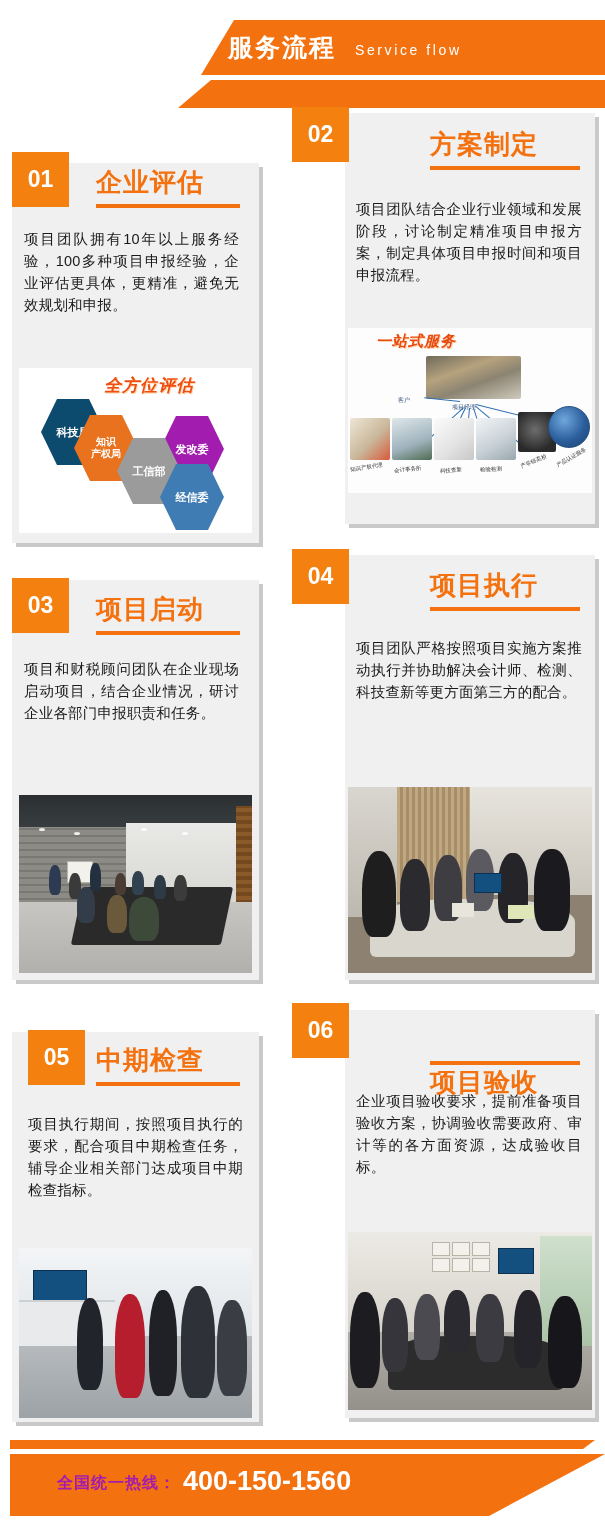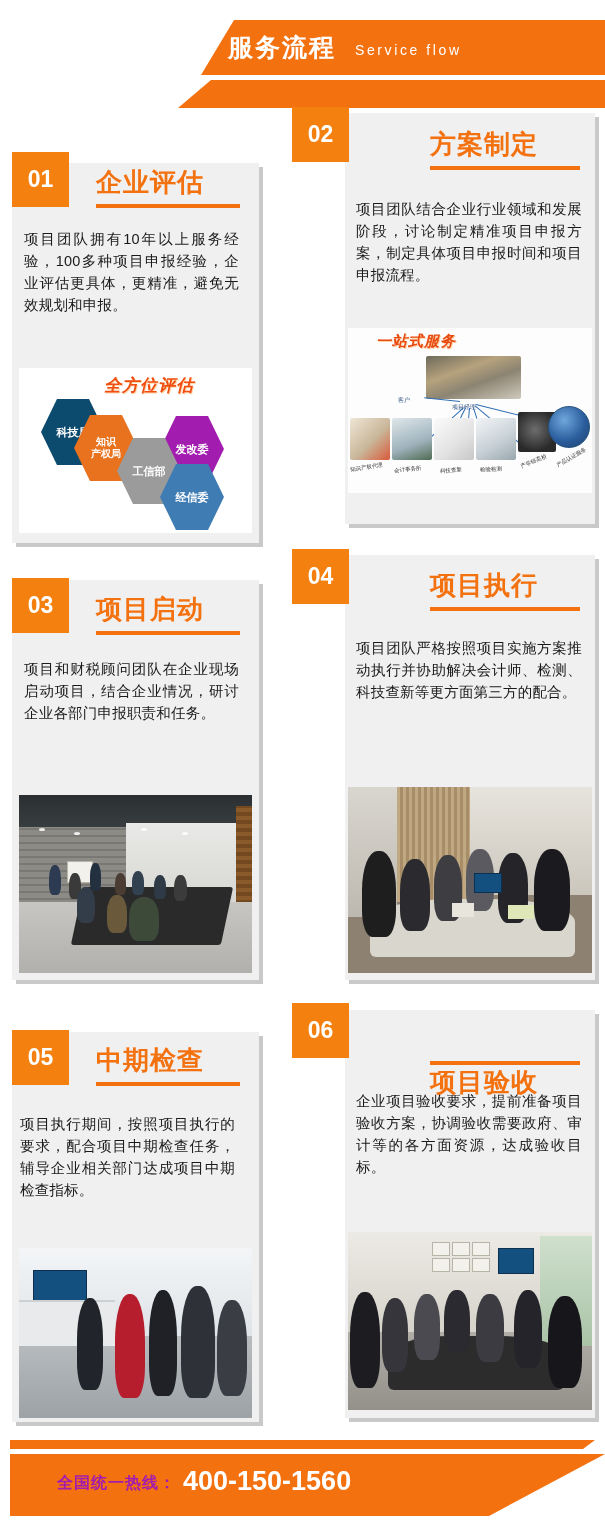--- a/index.html
+++ b/index.html
@@ -232,24 +232,24 @@
   <div class="ph-person" style="left:118px;top:62px;width:28px;height:62px;background:#5a5a60;"></div>
   <div class="ph-person" style="left:150px;top:66px;width:30px;height:70px;background:#252529;"></div>
   <div class="ph-person" style="left:186px;top:62px;width:36px;height:82px;background:#1b1b1f;"></div>
   <div style="position:absolute;left:104px;top:116px;width:22px;height:14px;background:#e8e5dd;"></div>
   <div style="position:absolute;left:160px;top:118px;width:26px;height:14px;background:#dfe6b8;"></div>
   <div class="ph-screen" style="left:126px;top:86px;width:26px;height:18px;"></div>
 </div>
 
 <div class="card" style="left:12px;top:1032px;width:247px;height:390px;">
 </div>
-<div class="badge" style="left:12px;top:1030px;">05</div>
+<div class="badge" style="left:28px;top:1030px;">05</div>
 <div class="card-title" style="left:96px;top:1043px;text-align:right;">中期检查</div>
 <div class="title-rule" style="left:96px;top:1082px;width:144px;"></div>
-<div class="card-body" style="left:20px;top:1113px;width:215px;">项目执行期间，按照项目执行的要求，配合项目中期检查任务，辅导企业相关部门达成项目中期检查指标。</div>
+<div class="card-body" style="left:28px;top:1113px;width:215px;">项目执行期间，按照项目执行的要求，配合项目中期检查任务，辅导企业相关部门达成项目中期检查指标。</div>
 
 <div class="photo" style="left:19px;top:1248px;width:233px;height:170px;background:#cfd3d6;">
   <div style="position:absolute;left:0;top:0;width:100%;height:52%;background:linear-gradient(#f3f5f7,#dfe4e8);"></div>
   <div style="position:absolute;left:0;bottom:0;width:100%;height:48%;background:linear-gradient(#b9bdc0,#9da2a6);"></div>
   <div class="ph-screen" style="left:14px;top:22px;width:52px;height:30px;"></div>
   <div style="position:absolute;left:0;top:52px;width:96px;height:44px;background:#e8eaec;border-top:2px solid #cdd0d2;"></div>
   <div class="ph-person" style="left:58px;top:50px;width:26px;height:92px;background:#22242b;"></div>
   <div class="ph-person" style="left:96px;top:46px;width:30px;height:104px;background:#b61e2e;"></div>
   <div class="ph-person" style="left:130px;top:42px;width:28px;height:106px;background:#1f2127;"></div>
   <div class="ph-person" style="left:162px;top:38px;width:34px;height:112px;background:#2e3138;"></div>

